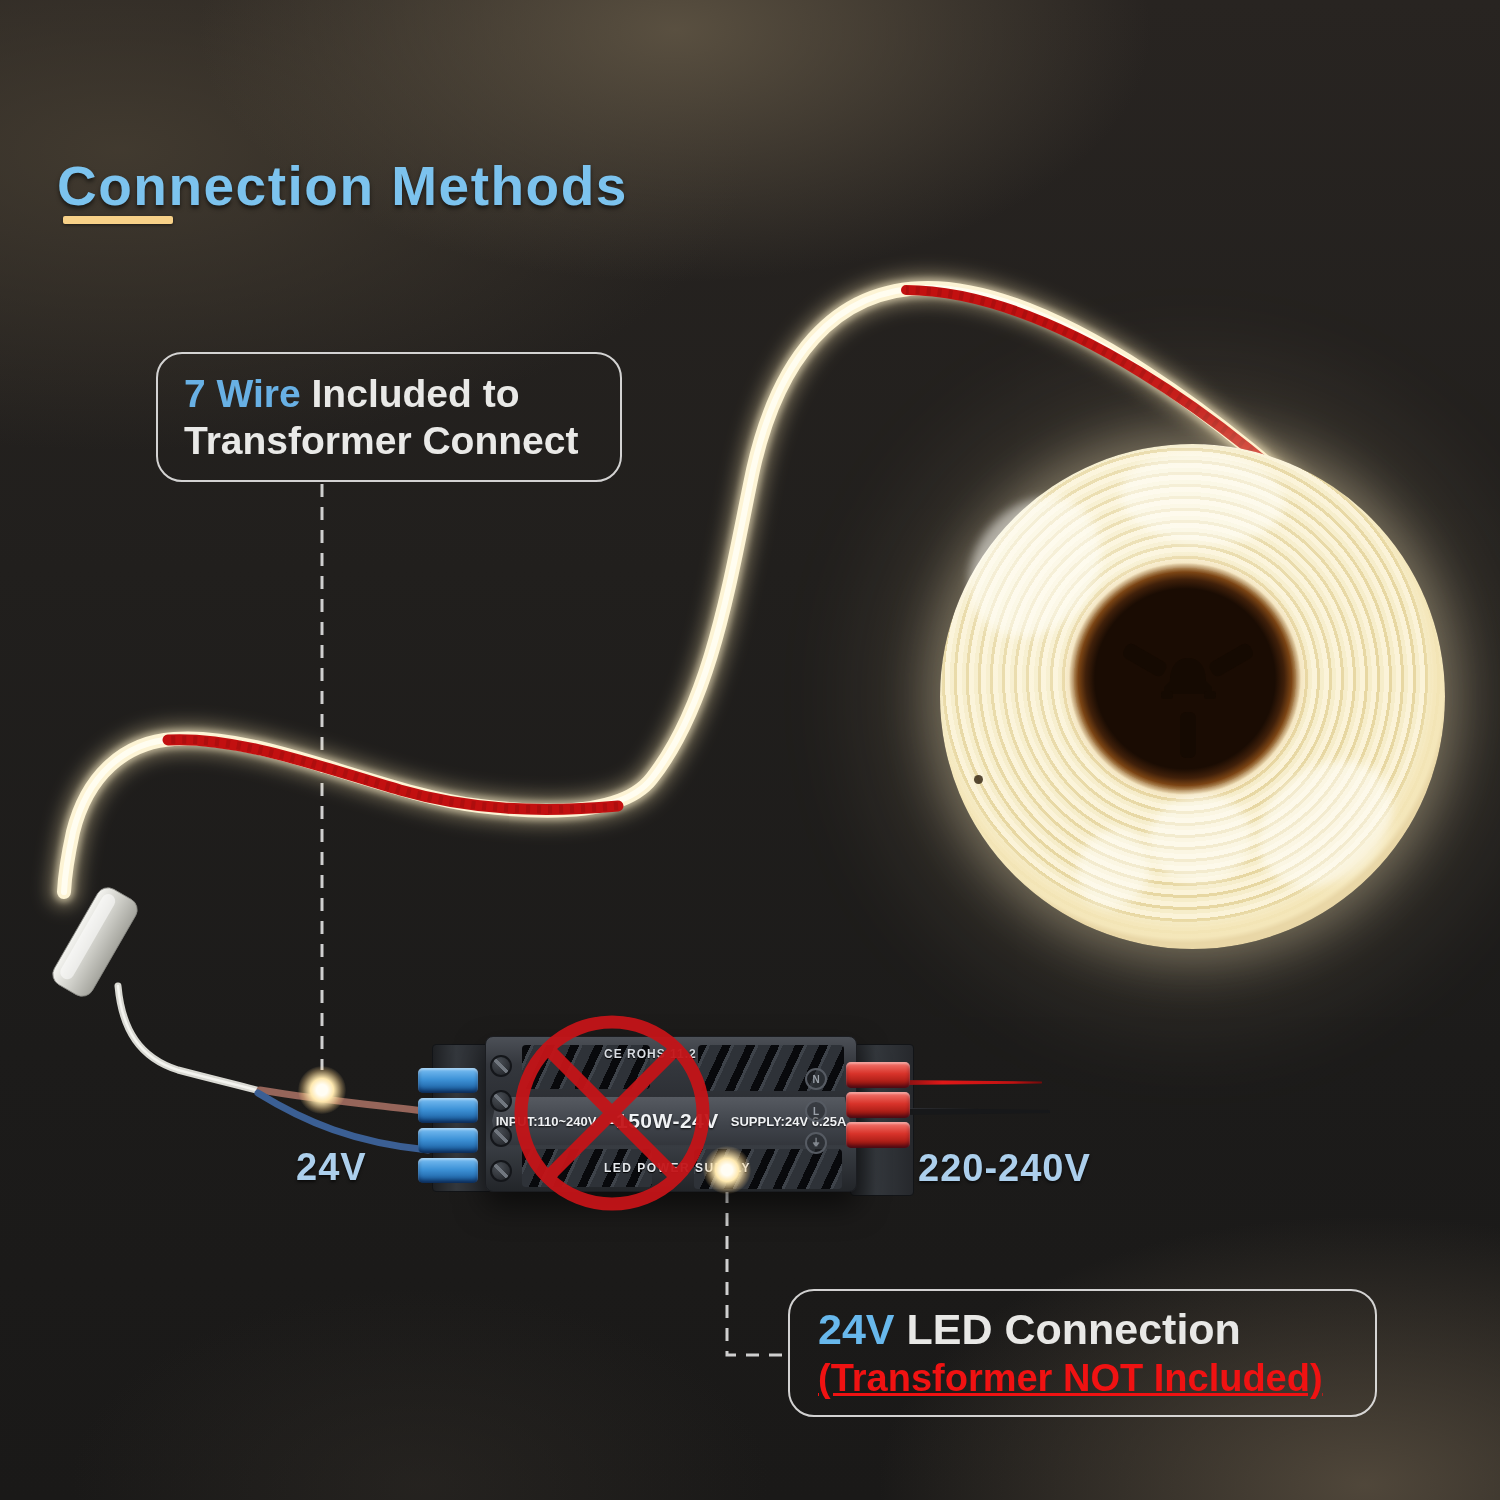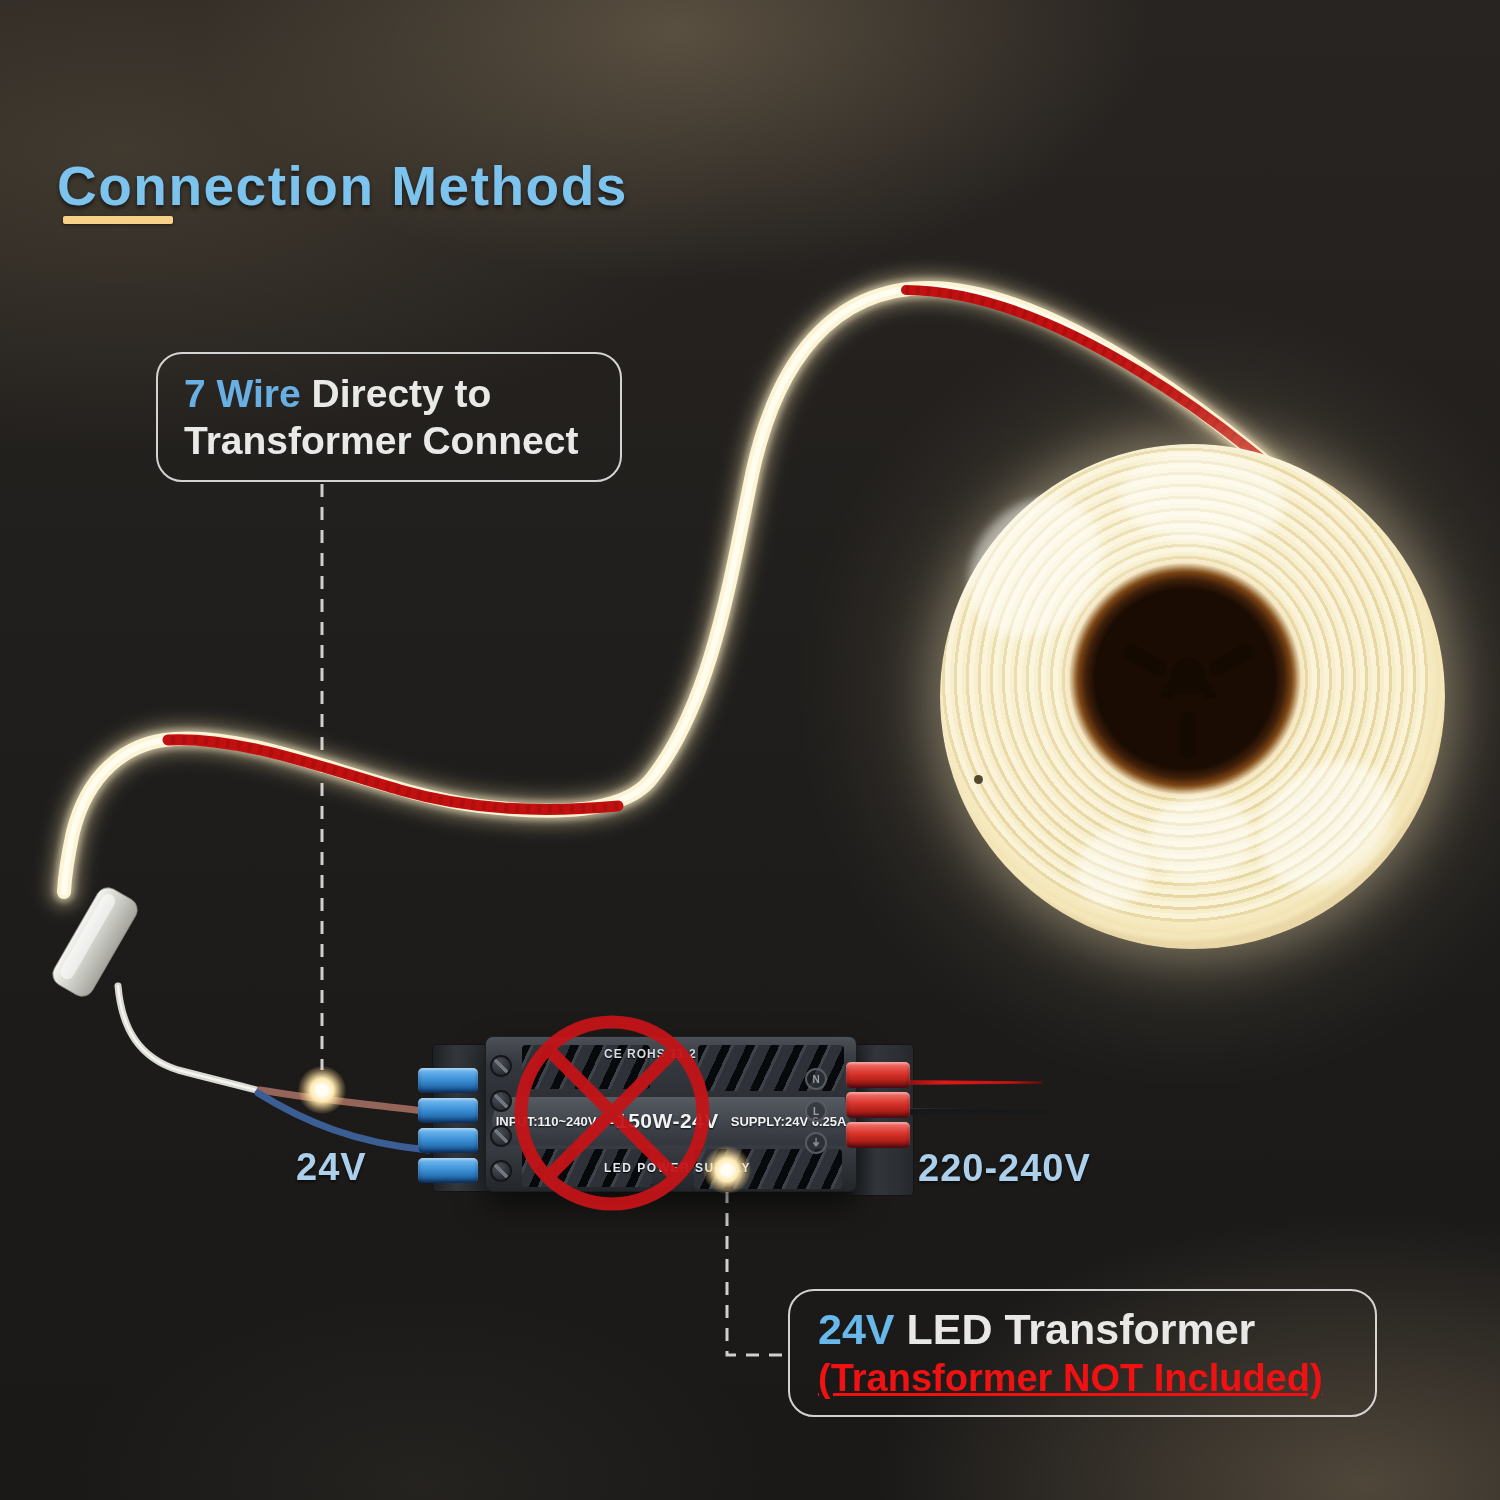--- a/index.html
+++ b/index.html
@@ -208,28 +208,28 @@
       <circle cx="104" cy="101" r="91"></circle>
       <line x1="40" y1="37" x2="168" y2="165"></line>
       <line x1="168" y1="37" x2="40" y2="165"></line>
     </g>
   </svg>
 
   <div class="abs title">Connection Methods</div>
   <div class="abs title-underline"></div>
 
   <div class="abs callout callout1">
-    <div><span class="hl-blue">7 Wire</span><span> Directy to</span></div>
+    <div><span class="hl-blue">7 Wire</span><span> Included to</span></div>
     <div>Transformer Connect</div>
   </div>
 
   <div class="abs vlabel v24">24V</div>
   <div class="abs vlabel v220">220-240V</div>
 
   <div class="abs callout callout2">
-    <div class="l1"><span class="hl-blue2">24V</span><span> LED Transformer</span></div>
+    <div class="l1"><span class="hl-blue2">24V</span><span> LED Connection</span></div>
     <div class="l2">(Transformer NOT Included)</div>
   </div>
 
   <div class="glowdot" style="left:298px;top:1066px;"></div>
   <div class="glowdot" style="left:703px;top:1146px;"></div>
 
 </div>
 
 </body></html>

